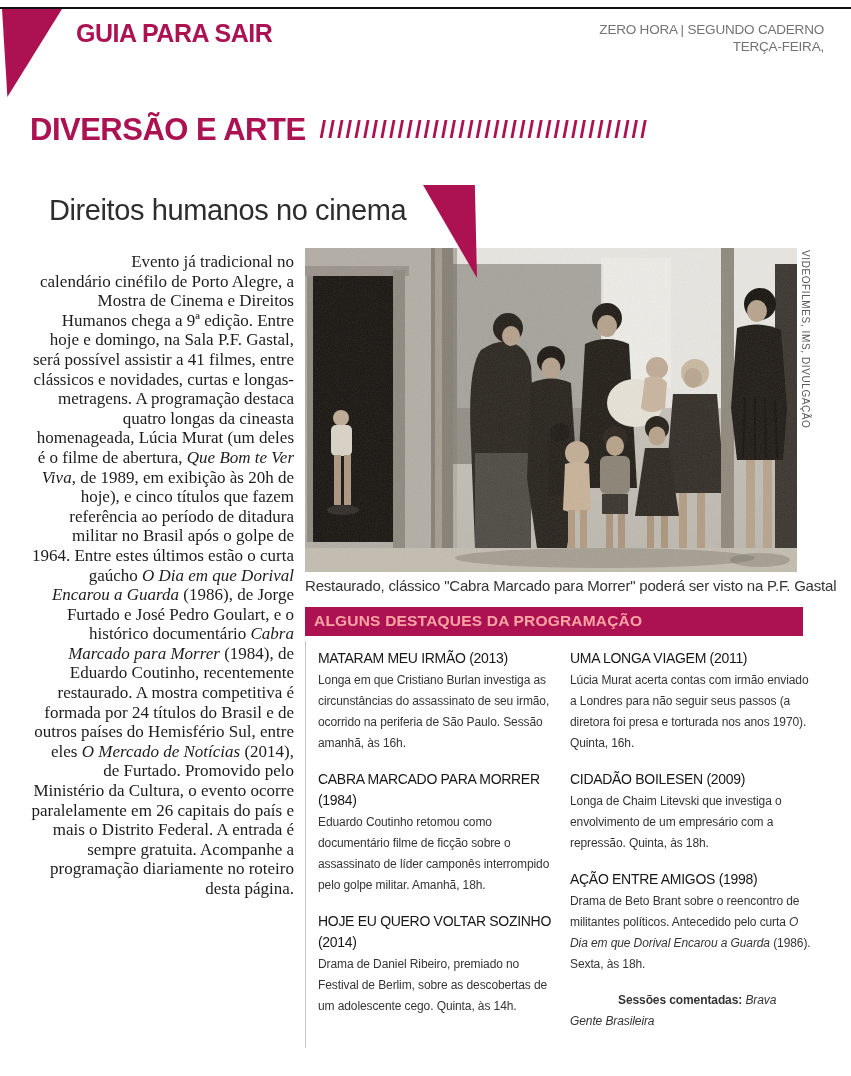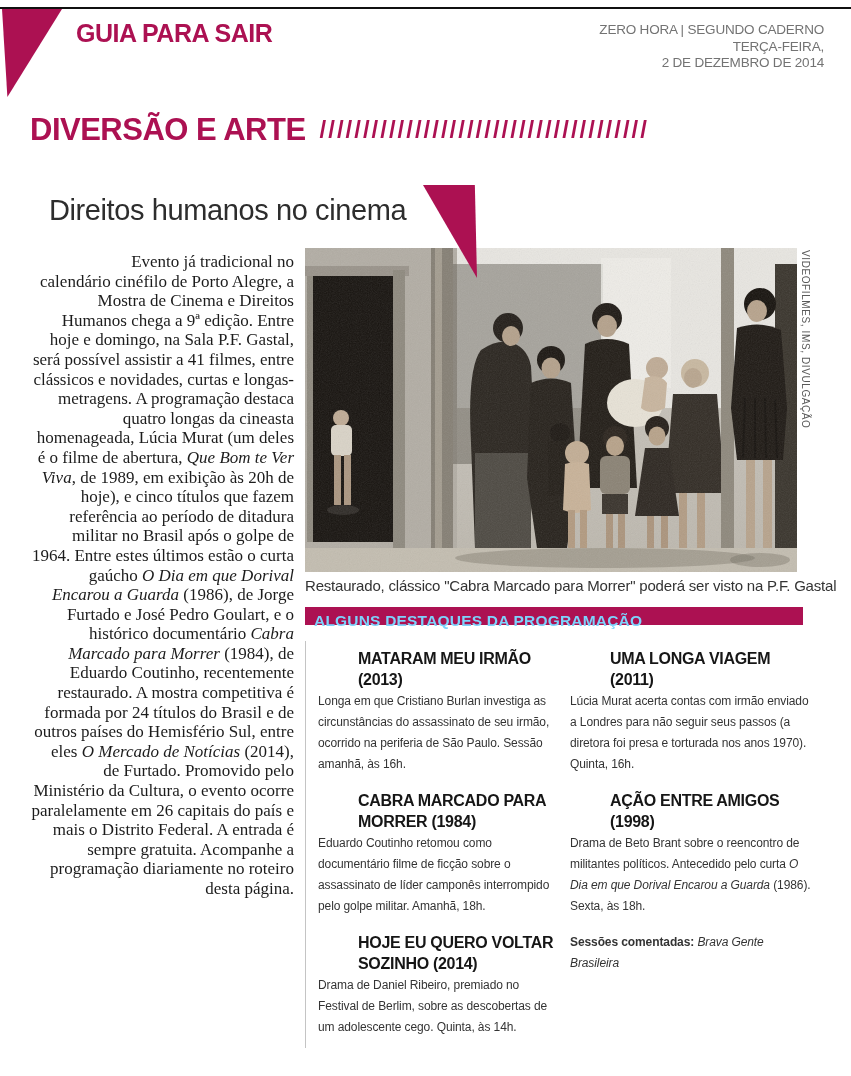--- a/index.html
+++ b/index.html
@@ -43,52 +43,51 @@
   .photo svg { display:block; }
   .photo-credit {
     position:absolute; left:800px; top:250px; height:330px;
     writing-mode:vertical-rl; font-size:10px; letter-spacing:0.6px; color:#5a5a5a;
   }
   .photo-caption {
     position:absolute; left:305px; top:577px; width:540px;
     font-size:15px; color:#333; letter-spacing:-0.2px;
   }
   .banner {
-    position:absolute; left:305px; top:607px; width:498px; height:18px;
-    background:var(--magenta); color:#7dd3fc; font-weight:bold; font-size:15.5px;
+    position:absolute; left:305px; top:607px; width:498px; height:29px;
+    background:var(--magenta); color:#fca5a5; font-weight:bold; font-size:15.5px;
     line-height:27px; padding-left:9px; box-sizing:border-box; letter-spacing:0.2px;
   }
   .vrule { position:absolute; left:305px; top:641px; width:1px; height:407px; background:#c4c4c4; }
   .col { position:absolute; top:648px; }
   .col1 { left:318px; width:240px; }
   .col2 { left:570px; width:241px; }
   .item { margin-bottom:15px; }
   .item-title {
-    font-weight:bold; font-size:16px; line-height:21px; color:#161616;
-    letter-spacing:-0.3px; margin-bottom:1px;margin-left:40px;
+    font-weight:normal; font-size:14px; line-height:21px; color:#161616;
+    letter-spacing:-0.3px; margin-bottom:1px;
   }
   .item-title:empty { display:none; margin:0; }
   .item-desc { font-size:12px; line-height:21px; color:#343434; letter-spacing:-0.1px; }
-  .item-desc b { font-weight:bold; font-style:normal; }
+  .item-desc b { font-weight:bold; font-style:normal;margin-left:48px; }
   .item-desc i { font-style:italic; }
 </style>
 </head>
 <body>
 
 <div class="page">
 
   <div class="top-rule"></div>
   <div class="tri-corner"></div>
 
   <div class="brand">GUIA PARA SAIR</div>
 
   <div class="masthead">
     <div>ZERO HORA | SEGUNDO CADERNO</div>
     <div>TERÇA-FEIRA,</div>
-    <div>2 DE DEZEMBRO DE 2014</div>
   </div>
 
   <div class="section-row">
     <span class="section-label">DIVERSÃO E ARTE</span>
     <span class="section-slashes">//////////////////////////////////////</span>
   </div>
 
   <div class="article-title">Direitos humanos no cinema</div>
 
   <div class="tri-photo"></div>
@@ -193,20 +192,24 @@
       <div class="item-desc"><span>Drama de Daniel Ribeiro, premiado no Festival de Berlim, sobre as descobertas de um adolescente cego. Quinta, às 14h.</span></div>
     </div>
   </div>
 
   <div class="col col2">
     <div class="item">
       <div class="item-title">UMA LONGA VIAGEM (2011)</div>
       <div class="item-desc"><span>Lúcia Murat acerta contas com irmão enviado a Londres para não seguir seus passos (a diretora foi presa e torturada nos anos 1970). Quinta, 16h.</span></div>
     </div>
     <div class="item">
+      <div class="item-title">CIDADÃO BOILESEN (2009)</div>
+      <div class="item-desc"><span>Longa de Chaim Litevski que investiga o envolvimento de um empresário com a repressão. Quinta, às 18h.</span></div>
+    </div>
+    <div class="item">
       <div class="item-title">AÇÃO ENTRE AMIGOS (1998)</div>
       <div class="item-desc"><span>Drama de Beto Brant sobre o reencontro de militantes políticos. Antecedido pelo curta </span><i>O Dia em que Dorival Encarou a Guarda</i><span> (1986). Sexta, às 18h.</span></div>
     </div>
     <div class="item">
 
       <div class="item-desc"><b>Sessões comentadas: </b><i>Brava Gente Brasileira</i></div>
     </div>
   </div>
 
 </div>

